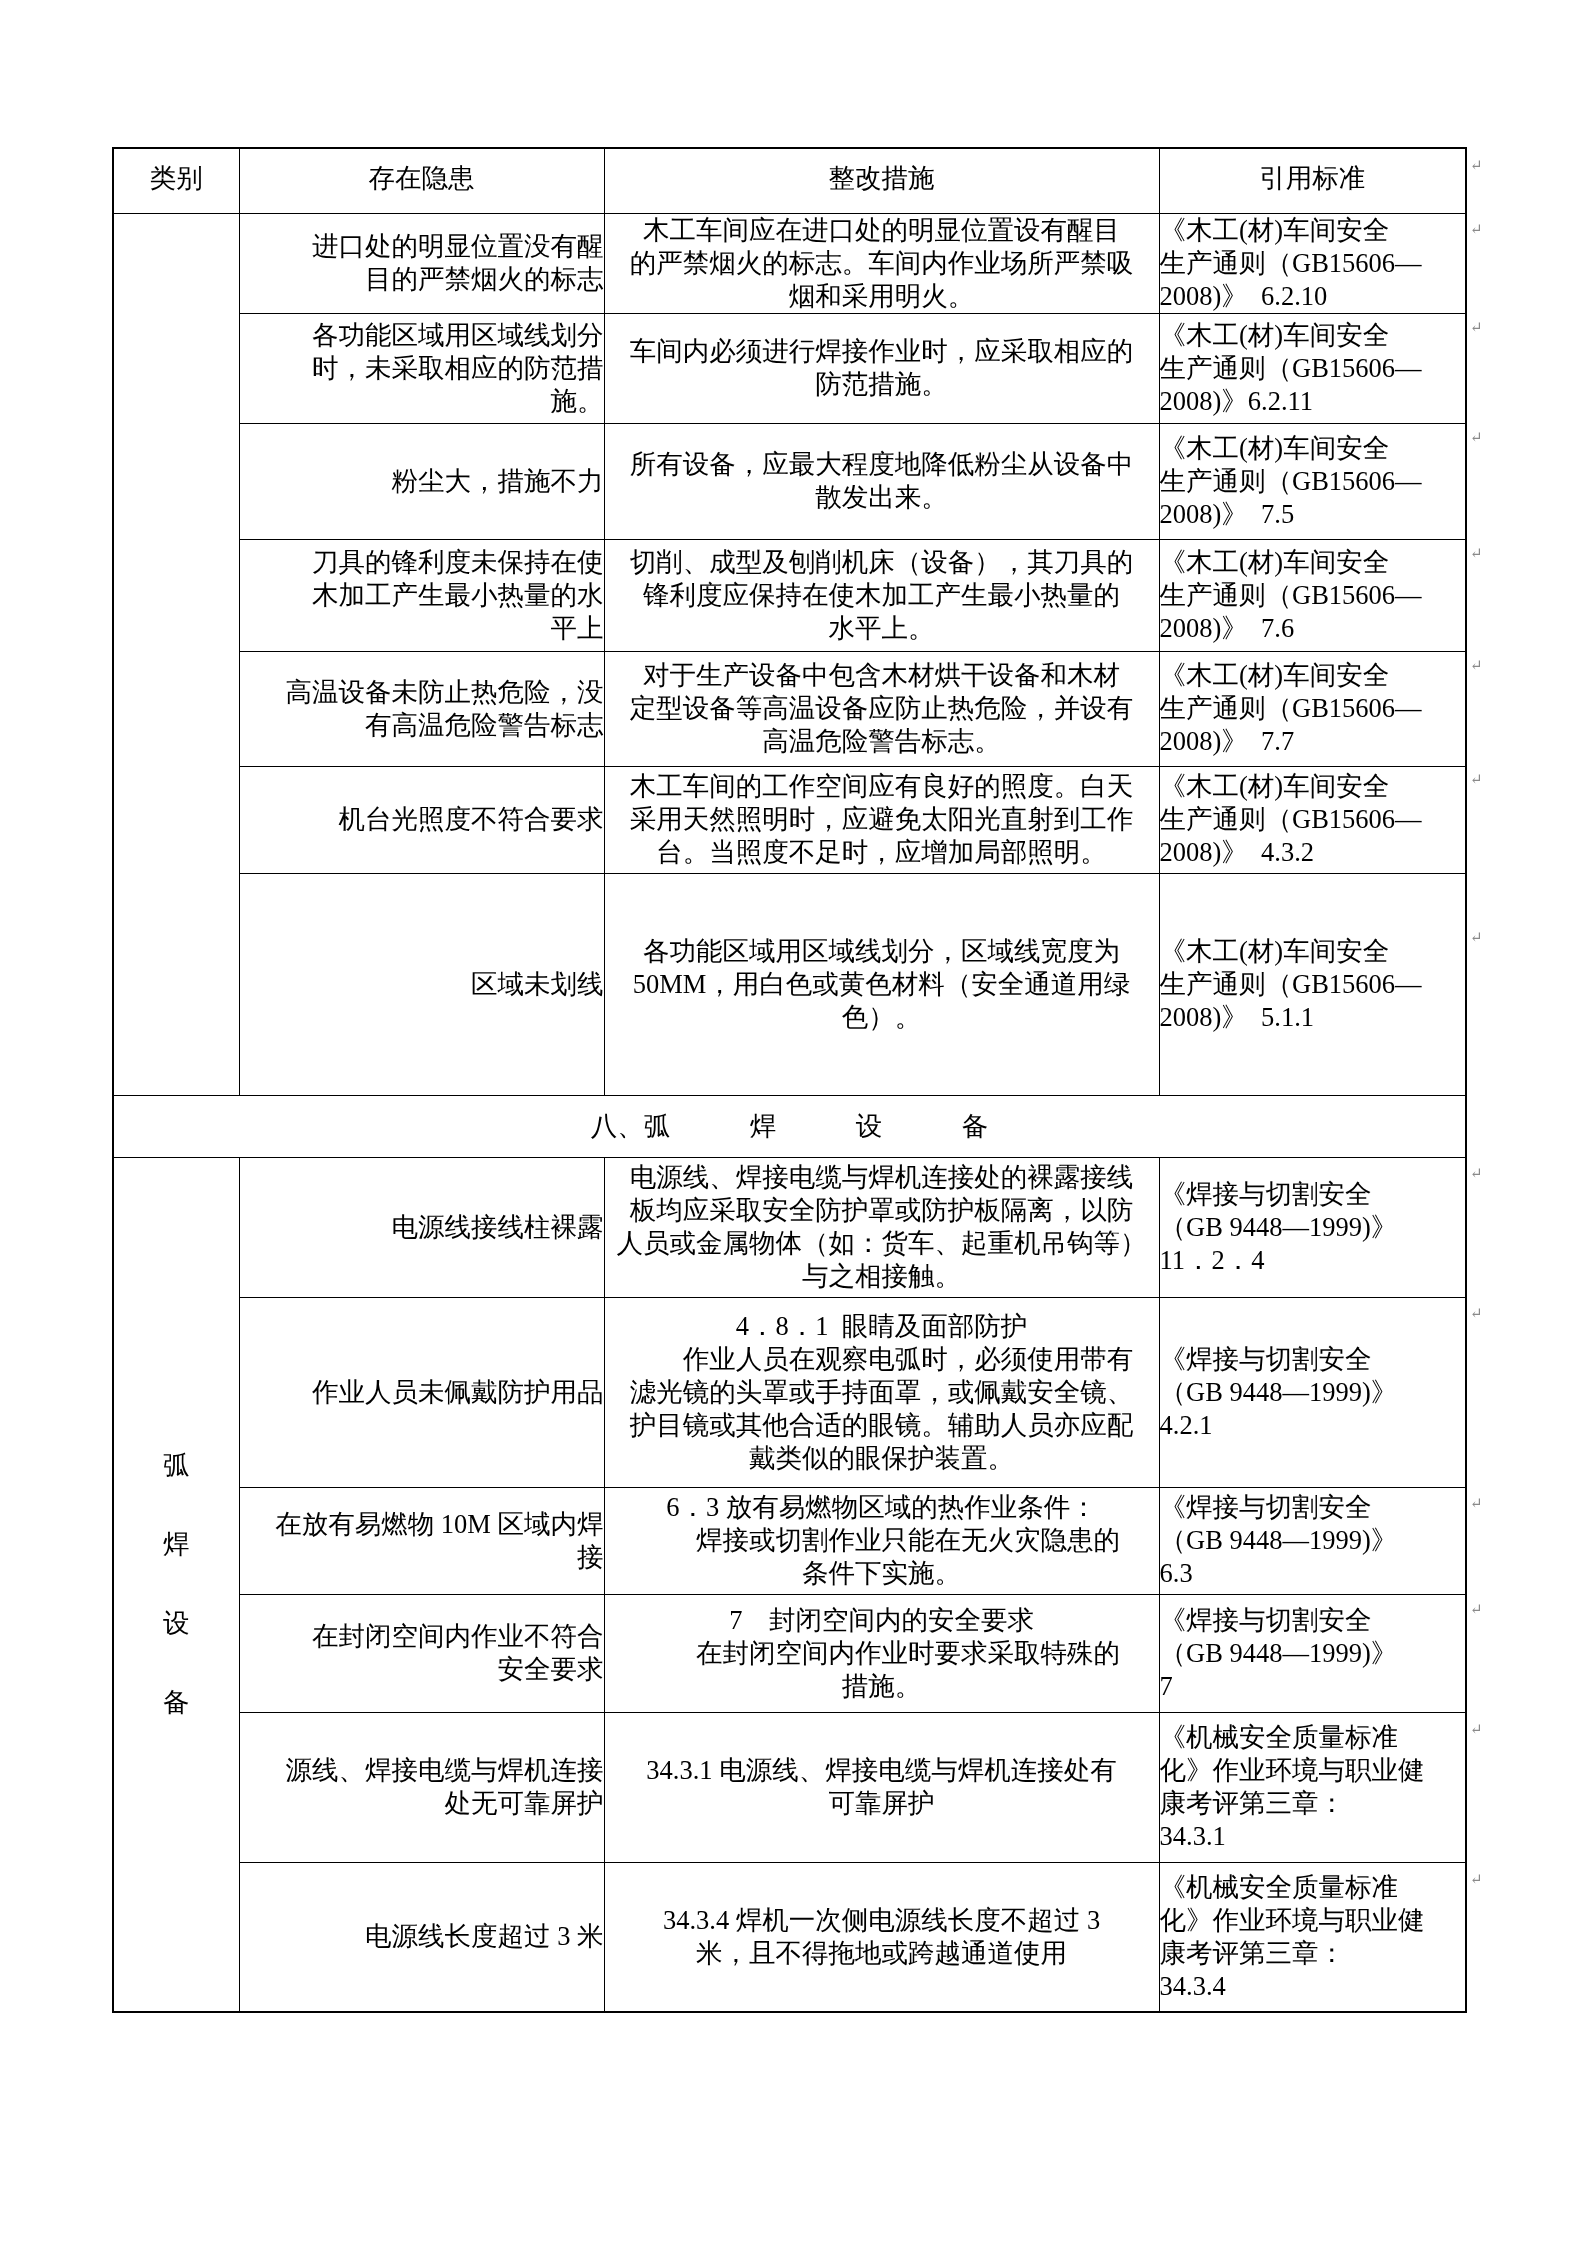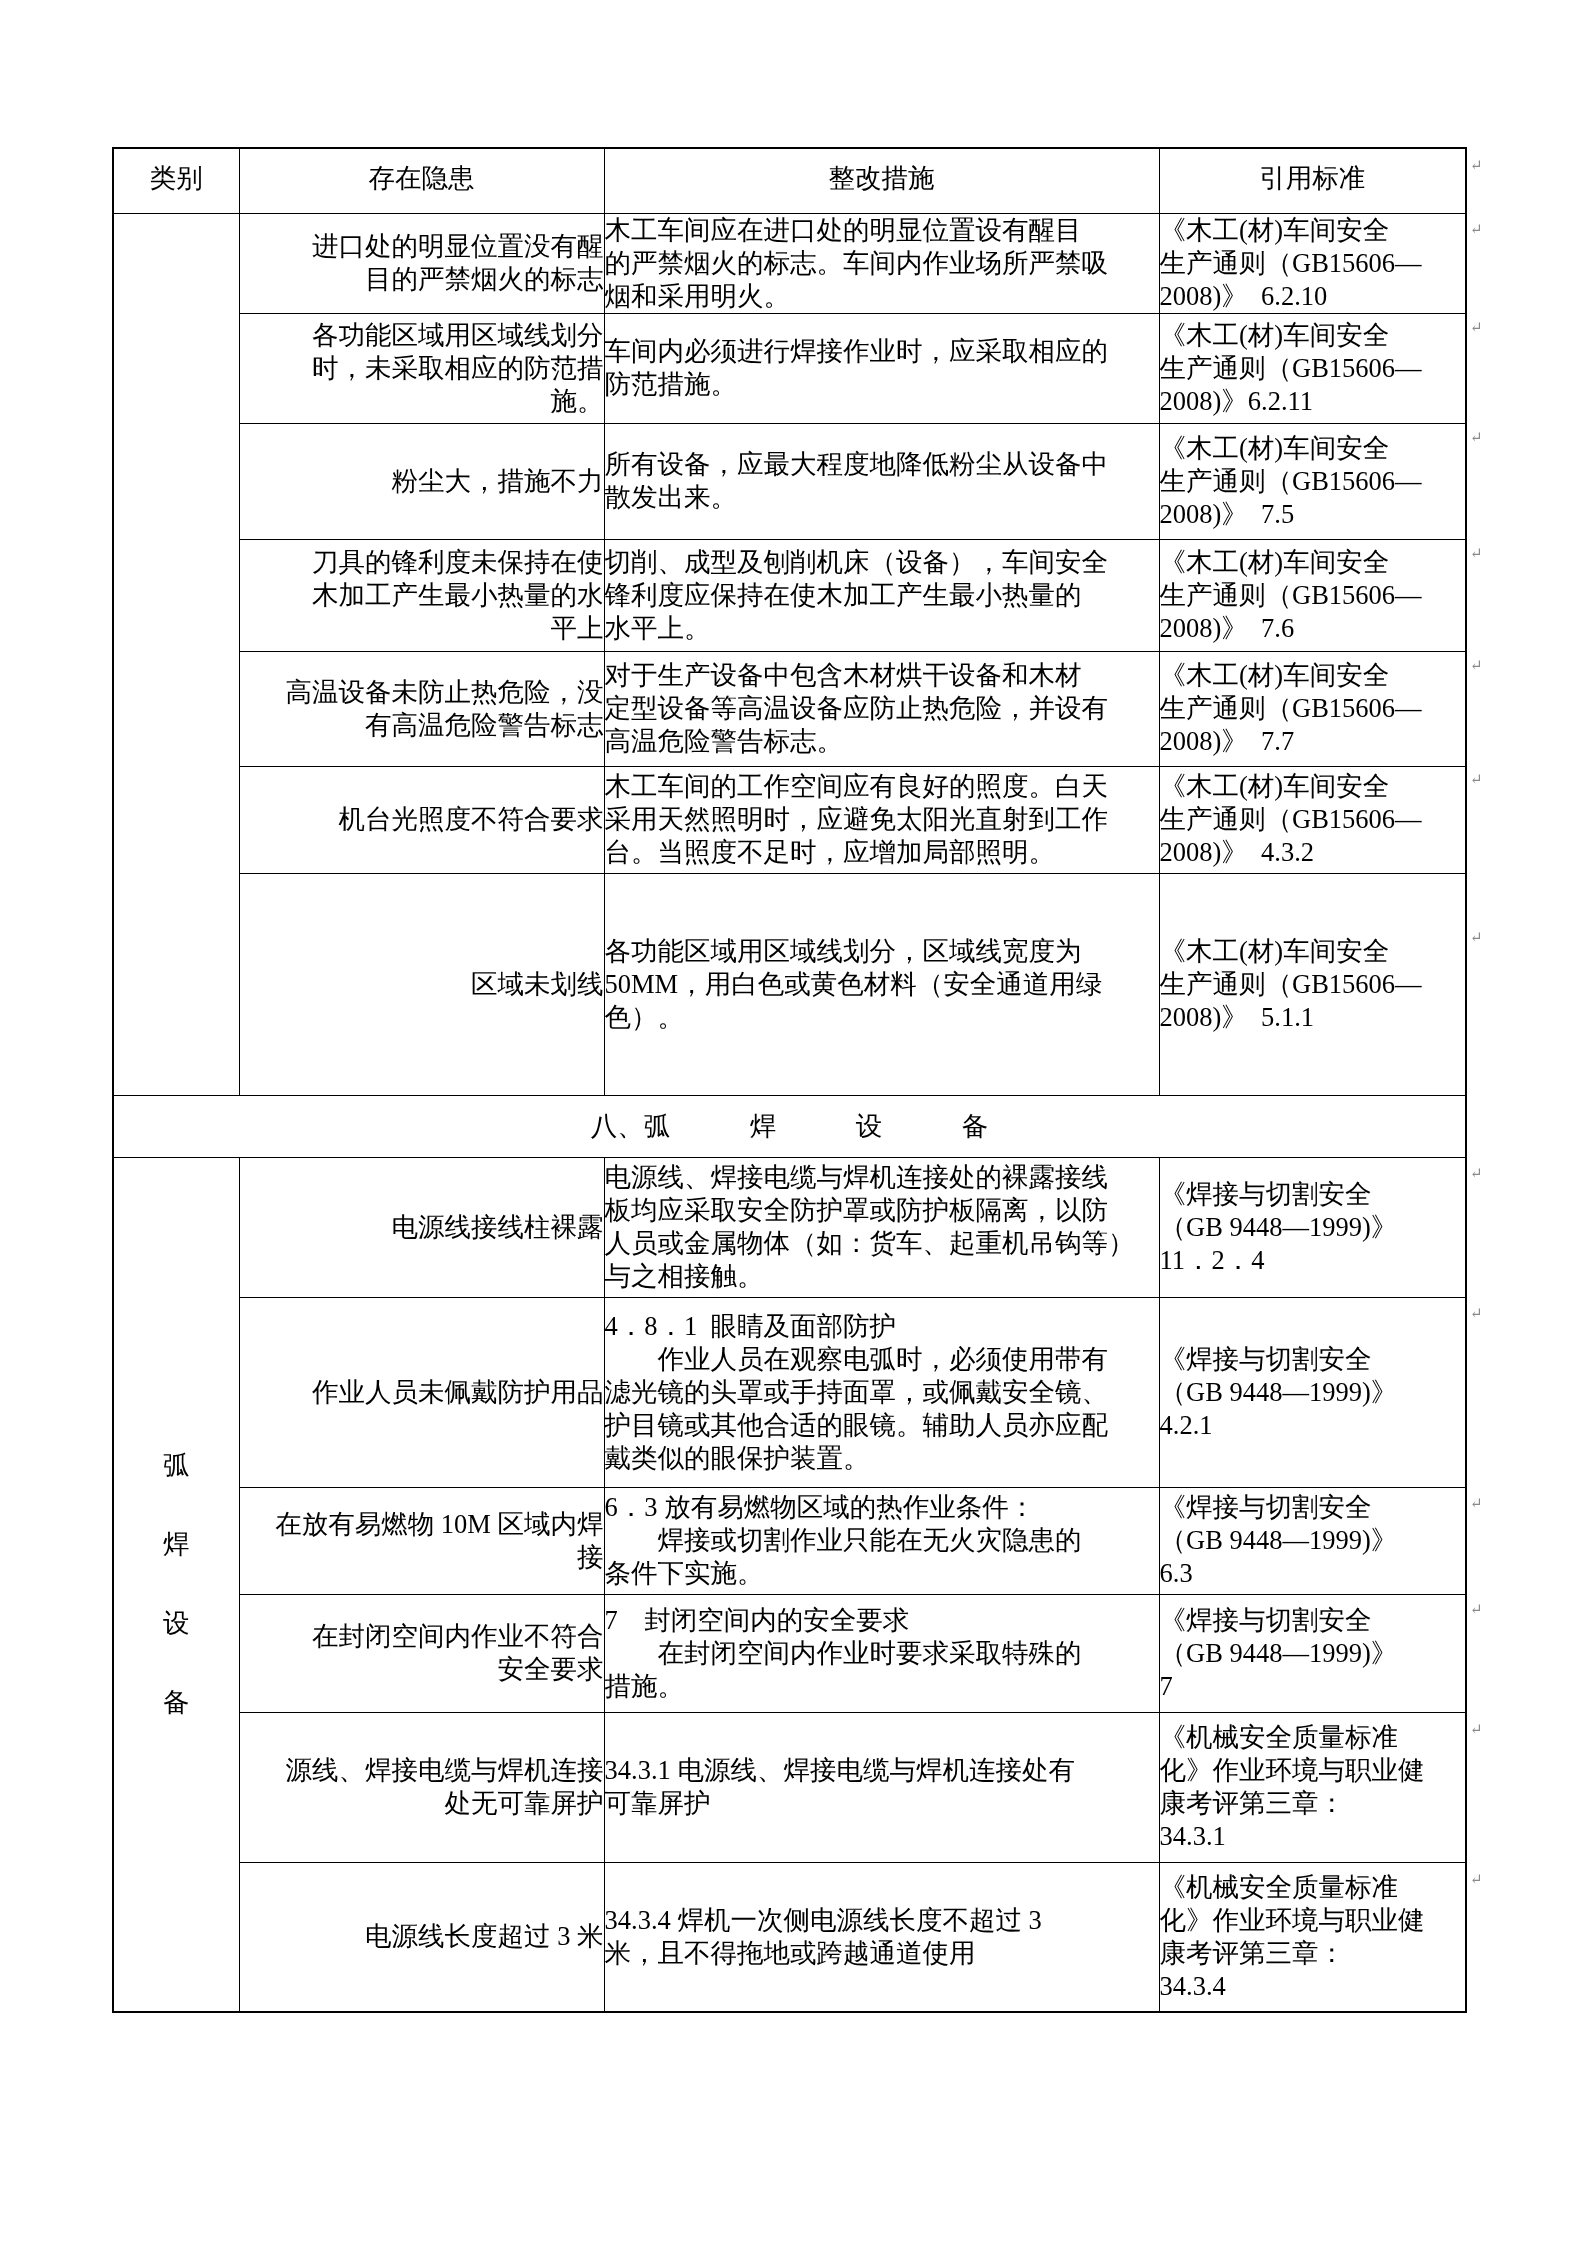--- a/index.html
+++ b/index.html
@@ -29,21 +29,21 @@
     overflow:hidden;
     padding:0;
   }
   th.hcell{
     font-size:28px;
     text-align:center;
     border-bottom:2px solid #000;
     font-family:Liberation Mono, monospace;
   }
   td.hazard{ text-align:right; padding:2px 8px 2px 16px; }
-  td.measure{ text-align:left; padding:2px 6px 2px 10px; }
+  td.measure{ text-align:center; padding:2px 6px 2px 10px; }
   td.standard{ text-align:left; padding:2px 4px 2px 10px; }
   td.category{ text-align:center; }
   td.section{
     text-align:center;
     padding-left:200px;
     font-size:27px;
     margin-top:34px;
   }
   .vertical-label{
     display:flex;flex-direction:column;align-items:center;
@@ -105,21 +105,21 @@
       <td class="measure">所有设备，应最大程度地降低粉尘从设备中
 散发出来。</td>
       <td class="standard">《木工(材)车间安全
 生产通则（GB15606—
 2008)》  7.5</td>
     </tr>
     <tr style="height:112px">
       <td class="hazard">刀具的锋利度未保持在使
 木加工产生最小热量的水
 平上</td>
-      <td class="measure">切削、成型及刨削机床（设备），车间安全
+      <td class="measure">切削、成型及刨削机床（设备），其刀具的
 锋利度应保持在使木加工产生最小热量的
 水平上。</td>
       <td class="standard">《木工(材)车间安全
 生产通则（GB15606—
 2008)》  7.6</td>
     </tr>
     <tr style="height:115px">
       <td class="hazard">高温设备未防止热危险，没
 有高温危险警告标志</td>
       <td class="measure">对于生产设备中包含木材烘干设备和木材

